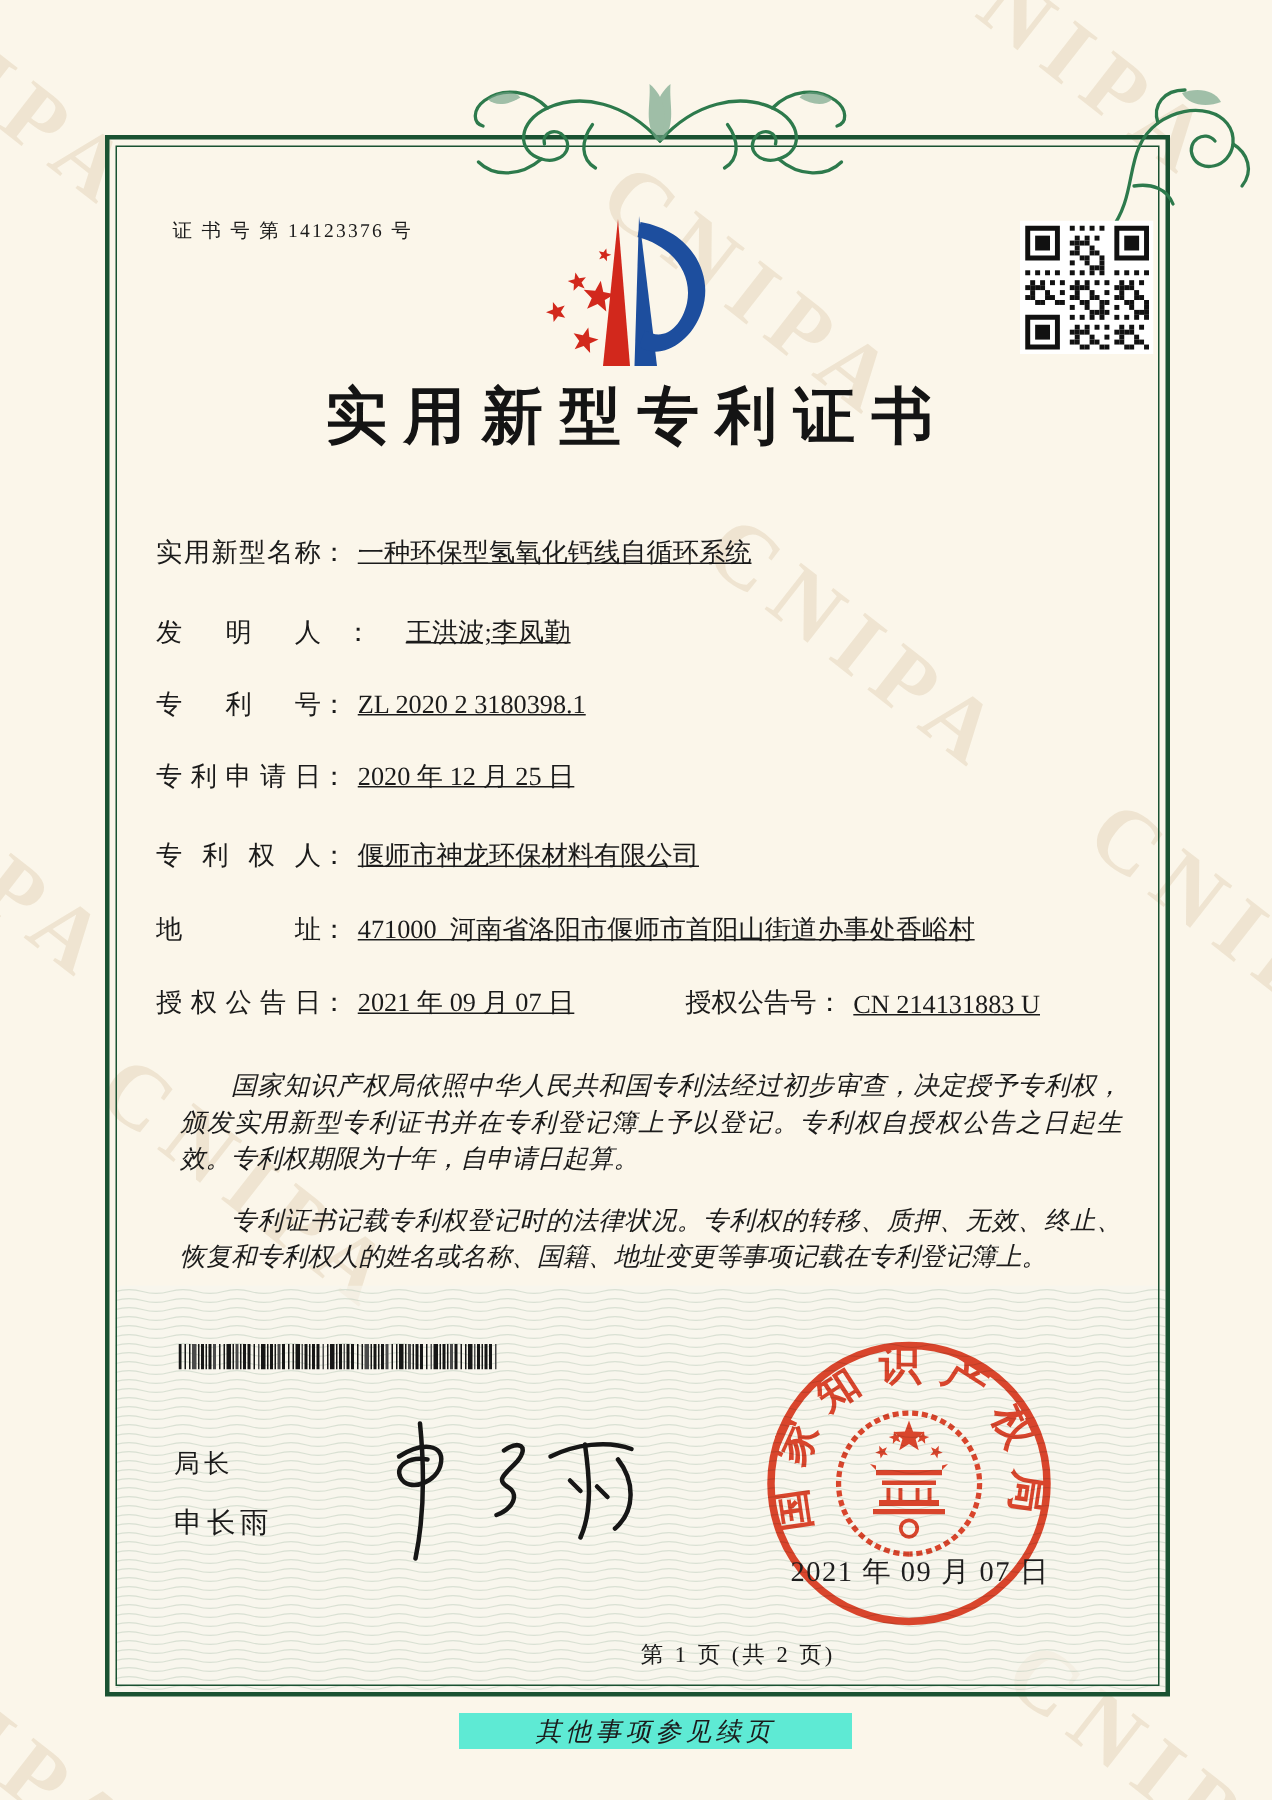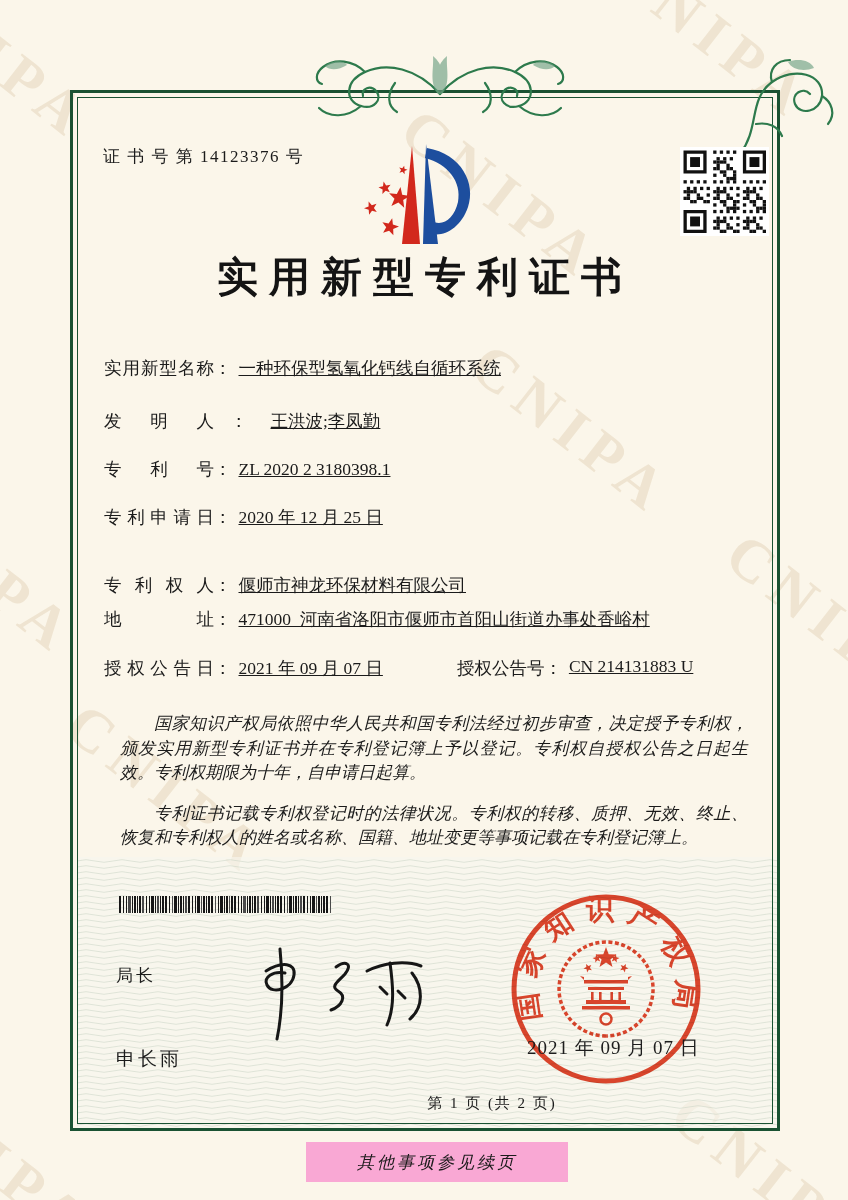--- a/index.html
+++ b/index.html
@@ -14,52 +14,52 @@
   .wm7{left:95px;top:690px;}  .wm8{left:-80px;top:1060px;} .wm9{left:700px;top:1080px;}
   
   .frame-outer{position:absolute;left:70px;top:90px;width:704px;height:1035px;
                border:3px solid #1a5232;z-index:2;}
   .frame-inner{position:absolute;left:77px;top:97px;width:694px;height:1025px;
                border:1px solid #1a5232;z-index:2;}
   .orn{position:absolute;z-index:3;}
   .orn-center{left:295px;top:50px;}
   .orn-corner{left:728px;top:58px;}
   
-  .certno{position:absolute;left:103px;top:145px;font-size:17px;letter-spacing:1.5px;z-index:4;}
+  .certno{position:absolute;left:115px;top:145px;font-size:13px;letter-spacing:1.5px;z-index:4;}
   .logo{position:absolute;left:350px;top:140px;z-index:4;}
   .qr{position:absolute;left:680px;top:147px;z-index:4;}
   .title{position:absolute;left:70px;top:250px;width:710px;text-align:center;font-size:41px;
          font-weight:bold;letter-spacing:11px;color:#141414;z-index:4;}
   
   .row{position:absolute;left:104px;display:flex;align-items:baseline;font-size:17.5px;z-index:4;white-space:nowrap;}
   .lbl{display:inline-block;width:110px;text-align:justify;text-align-last:justify;}
   .colon{margin-right:7px;}
   .val{white-space:pre;text-decoration:underline;}
-  .r1{top:356px;} .r2{top:409px;gap:16px;} .r3{top:457px;} .r4{top:505px;} .r5{top:573px;align-items:center;}
+  .r1{top:356px;} .r2{top:409px;gap:16px;} .r3{top:457px;} .r4{top:505px;} .r5{top:558px;align-items:center;}
   .r6{top:607px;} .r7{top:656px;}
-  .pair2{margin-left:74px;display:flex;align-items:flex-start;}
+  .pair2{margin-left:74px;display:flex;align-items:flex-end;}
   .pair2 .lbl{width:auto;text-align-last:auto;}
   
   .bodytext{position:absolute;left:104px;top:696px;width:660px;font-size:17px;line-height:24.5px;
             text-align:justify;z-index:4;font-style:italic;}
   .bodytext p{margin:16px;text-indent:2em;}
   
   .waves{position:absolute;left:77px;top:857px;z-index:1;}
   .barcode{position:absolute;left:119px;top:896px;z-index:4;}
   .officer-title{position:absolute;left:116px;top:964px;font-family:"Liberation Sans",sans-serif;
                  font-size:17px;letter-spacing:3px;z-index:4;}
   .officer-name{position:absolute;left:116px;top:1002px;font-family:"Liberation Sans",sans-serif;
-                font-size:19px;letter-spacing:3px;z-index:4;margin-top:44px;}
+                font-size:19px;letter-spacing:3px;z-index:4;}
   .sig{position:absolute;left:240px;top:945px;z-index:4;}
   .seal{position:absolute;left:505px;top:888px;z-index:5;mix-blend-mode:multiply;}
   .seal-date{position:absolute;left:527px;top:1035px;width:170px;font-size:19px;color:#1d1d1d;
              letter-spacing:1px;z-index:6;white-space:pre;}
   .pageno{position:absolute;left:70px;top:1094px;width:844px;text-align:center;font-size:15px;
           letter-spacing:2px;z-index:4;}
-  .contnote{position:absolute;left:306px;top:1142px;width:262px;height:40px;background:#f9a8d4;
+  .contnote{position:absolute;left:306px;top:1142px;width:262px;height:24px;background:#5eead4;
             z-index:4;display:flex;align-items:center;justify-content:center;font-size:17px;
             font-style:italic;letter-spacing:3px;}
 </style>
 </head>
 <body>
 
 <div class="page">
 
   <span class="wm wm1">CNIPA</span>
   <span class="wm wm2">CNIPA</span>

